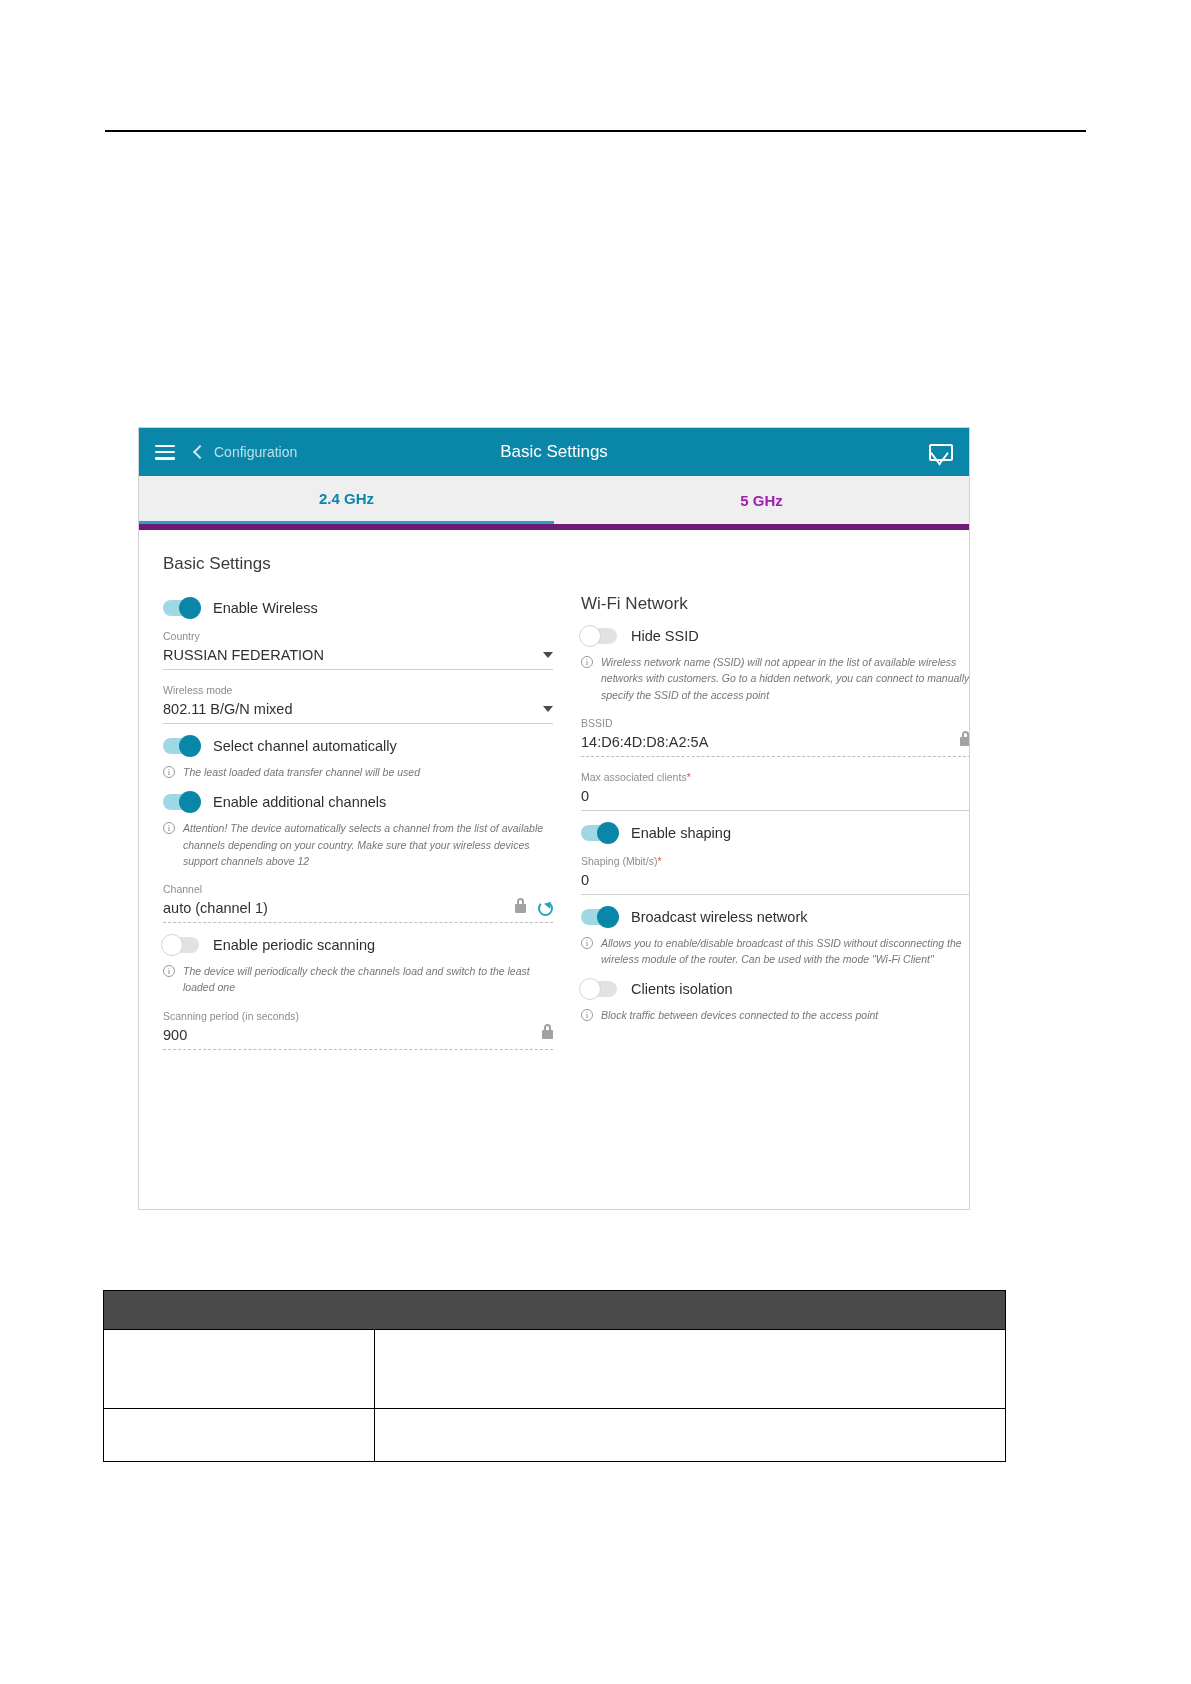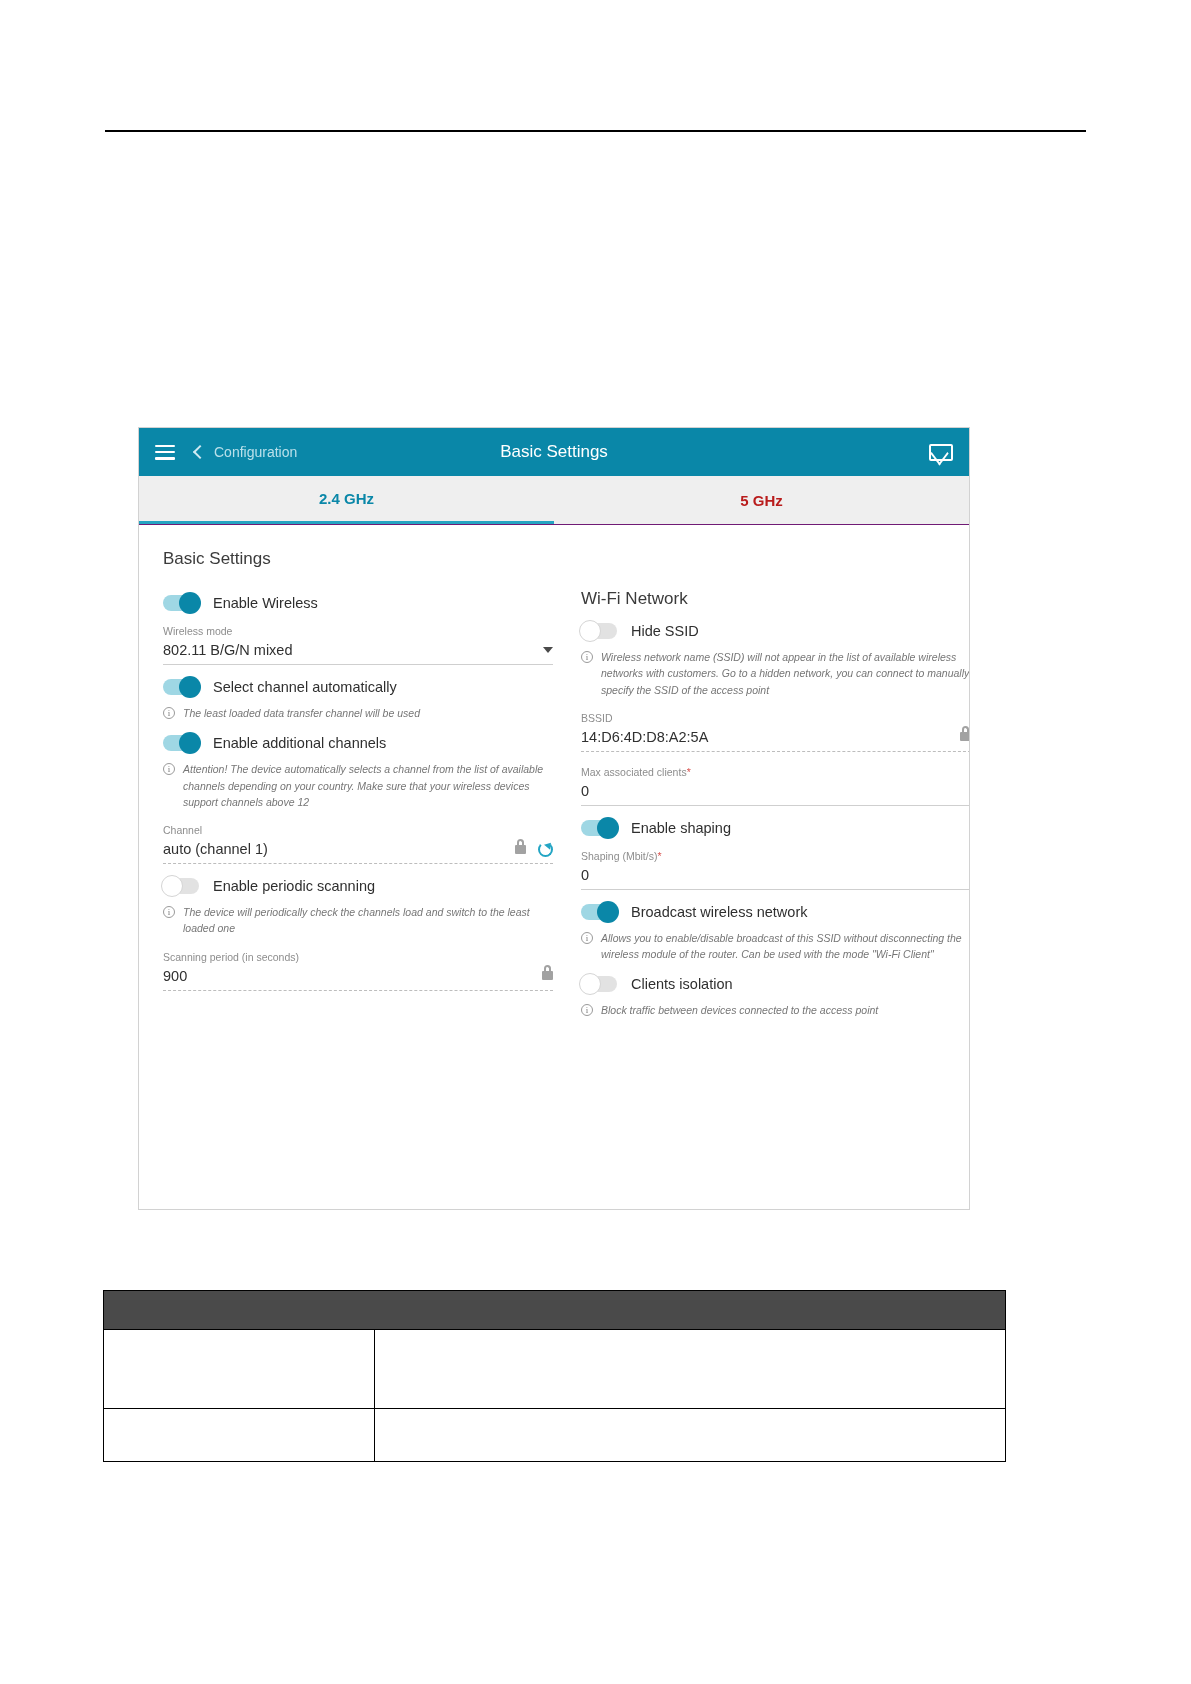--- a/index.html
+++ b/index.html
@@ -106,30 +106,30 @@
     border-bottom: 2px solid #ffffff;
     transform: rotate(45deg) skew(8deg, 8deg);
     transform-origin: center;
   }
 
   
   .tabs {
     display: flex;
     height: 48px;
     background: #efefef;
-    border-bottom: 1px solid #701a75;
+    border-bottom: 6px solid #701a75;
   }
   .tab {
     flex: 1;
     display: flex;
     align-items: center;
     justify-content: center;
     font-size: 15px;
     font-weight: bold;
-    color: #b91c1c;
+    color: #a21caf;
     cursor: pointer;
     box-sizing: border-box;
   }
   .tab.active {
     color: #0a87a8;
     border-bottom: 3px solid #25a4c2;
   }
 
   
   .content {
@@ -338,20 +338,27 @@
 
       <div class="col">
 
         <div class="row-toggle">
           <div class="switch on">
               <div class="knob"></div>
             </div>
           <div class="toggle-label">Enable Wireless</div>
         </div>
 
+        <div class="field">
+          <div class="field-label">Country</div>
+          <div class="field-value-row">
+            <div class="field-value">RUSSIAN FEDERATION</div>
+            <div class="caret"></div>
+          </div>
+        </div>
 
         <div class="field">
           <div class="field-label">Wireless mode</div>
           <div class="field-value-row">
             <div class="field-value">802.11 B/G/N mixed</div>
             <div class="caret"></div>
           </div>
         </div>
 
         <div class="row-toggle">

